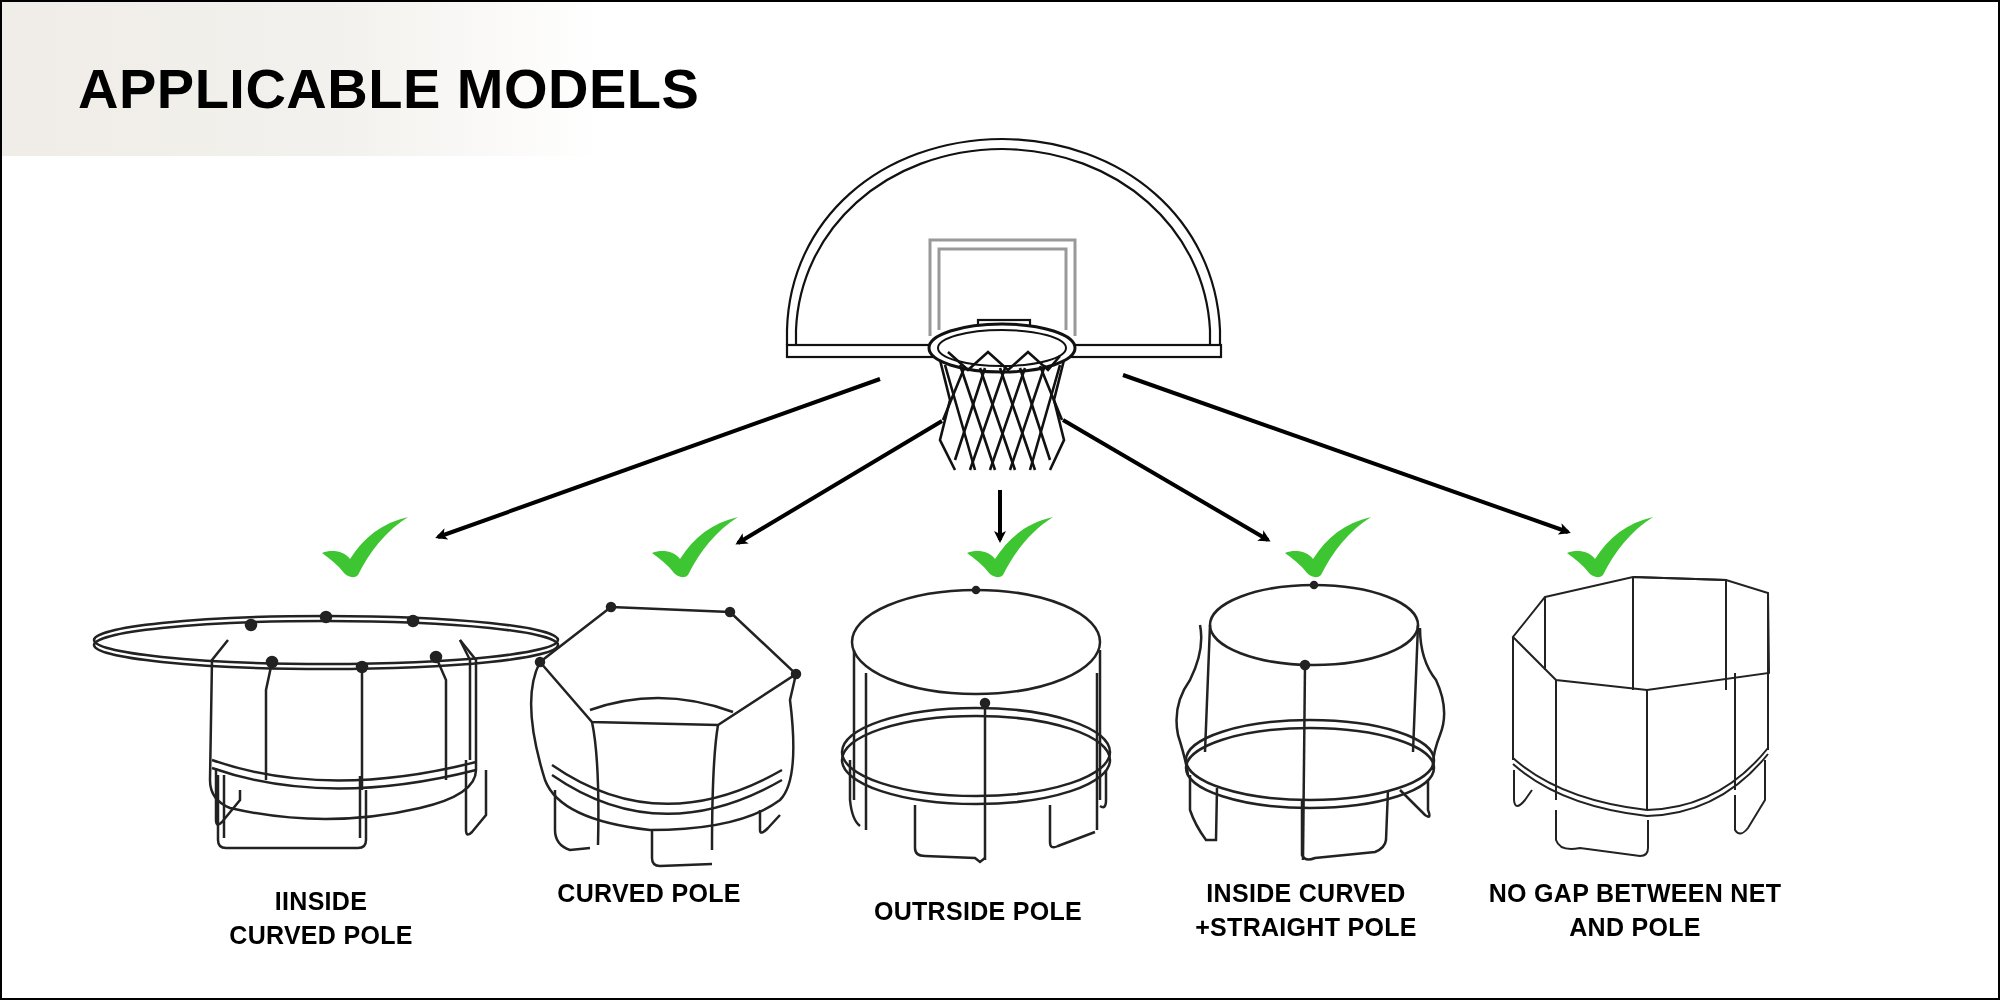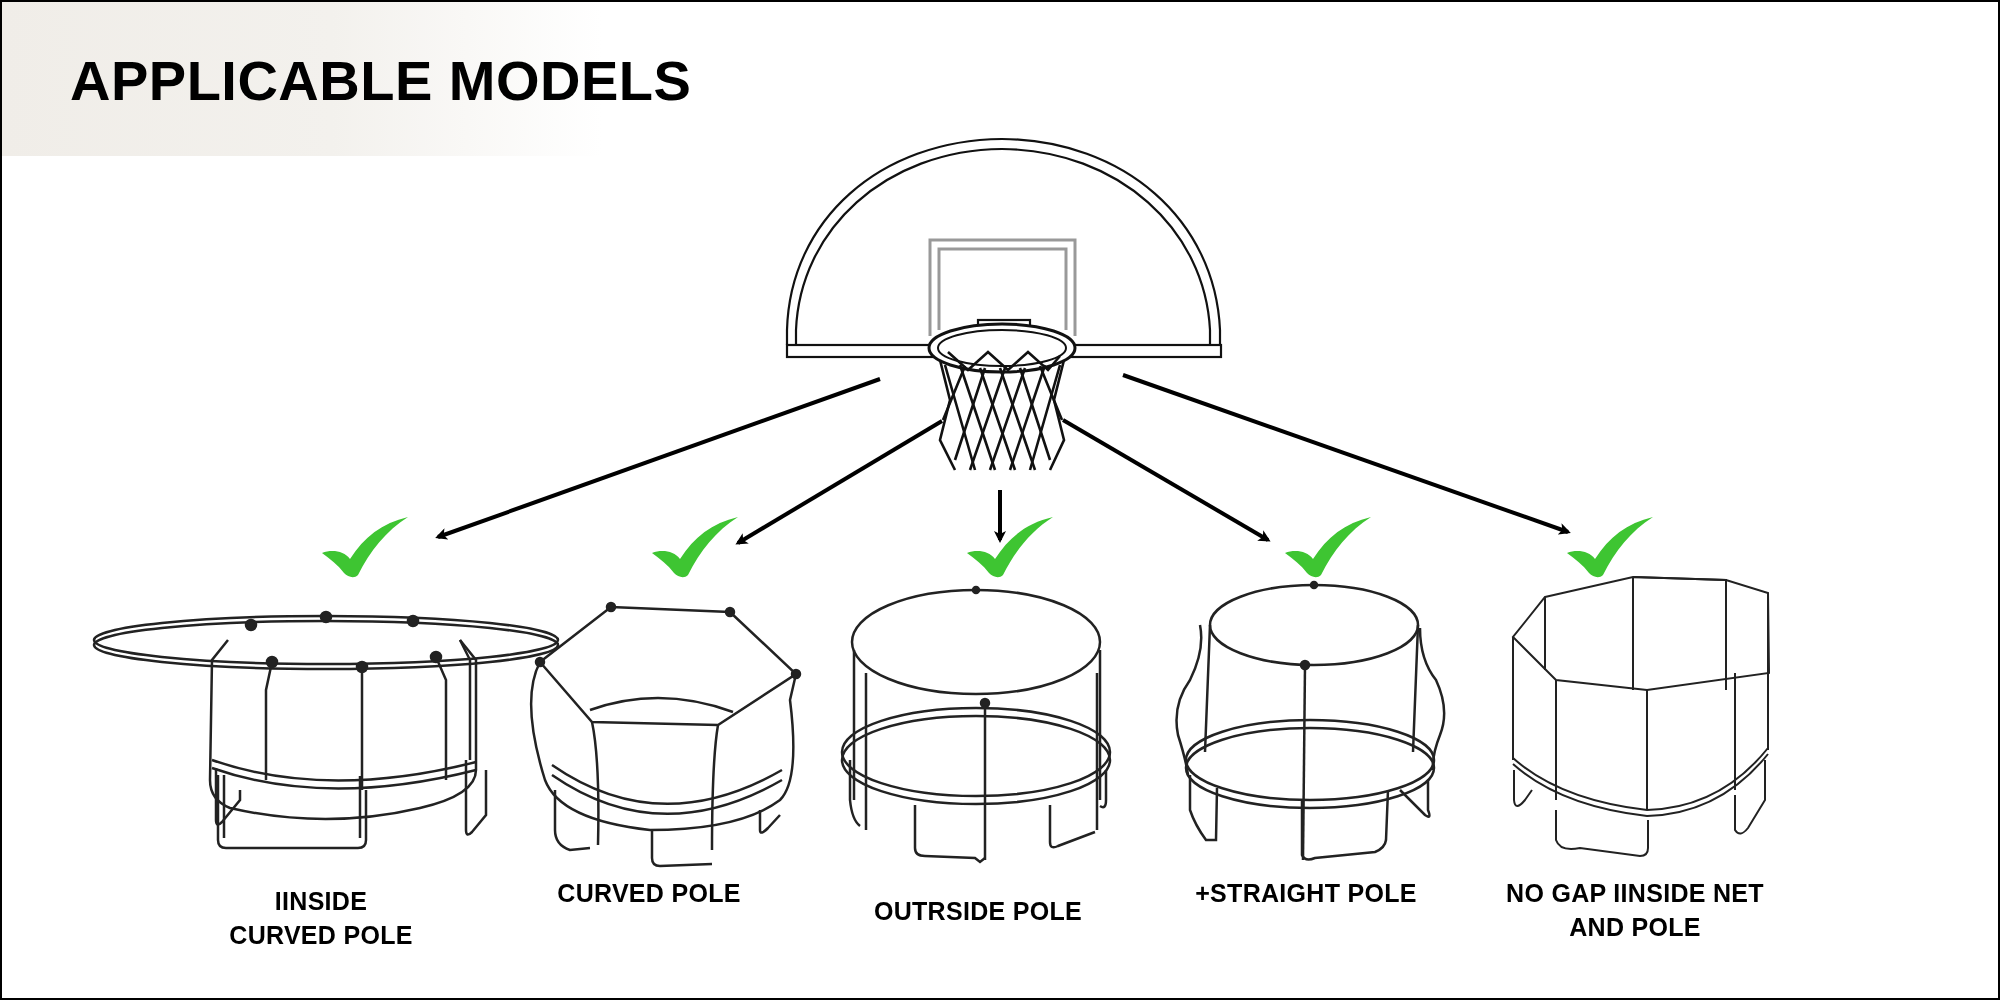--- a/index.html
+++ b/index.html
@@ -3,21 +3,21 @@
 <meta charset="utf-8">
 <style>
   html, body { margin: 0; padding: 0; background: #ffffff; }
   body { width: 2000px; height: 1000px; overflow: hidden; position: relative; font-family: "Liberation Sans", "DejaVu Sans", sans-serif; }
   .frame { position: absolute; left: 0; top: 0; width: 1996px; height: 996px; border: 2px solid #000; background: #fff; }
   .title-band {
     position: absolute; left: 2px; top: 2px; width: 600px; height: 154px;
     background: linear-gradient(90deg, #f0ede8 0%, #f3f1ed 55%, rgba(255,255,255,0) 100%);
   }
   .title {
-    position: absolute; left: 70px; top: 48px; margin: 0;
+    position: absolute; left: 70px; top: 48px; margin: 8px;
     font-size: 56px; font-weight: 900; letter-spacing: 0.5px; color: #000;
     font-family: "Liberation Sans", sans-serif;
   }
   svg.art { position: absolute; left: 0; top: 0; }
   .label {
     position: absolute; width: 300px; text-align: center;
     font-weight: 700; font-size: 25px; line-height: 34px; color: #000;
     font-family: "Liberation Sans", sans-serif; letter-spacing: 0.3px;
   }
   .label span { display: block; }
@@ -155,18 +155,19 @@
   <span>IINSIDE</span>
   <span>CURVED POLE</span>
 </div>
 <div class="label" style="left:499px; top:876px;">
   <span>CURVED POLE</span>
 </div>
 <div class="label" style="left:828px; top:894px;">
   <span>OUTRSIDE POLE</span>
 </div>
 <div class="label" style="left:1156px; top:876px;">
+  <span>INSIDE CURVED</span>
   <span>+STRAIGHT POLE</span>
 </div>
 <div class="label" style="left:1460px; top:876px; width:350px;">
-  <span>NO GAP IINSIDE NET</span>
+  <span>NO GAP BETWEEN NET</span>
   <span>AND POLE</span>
 </div>
 
 </body></html>

